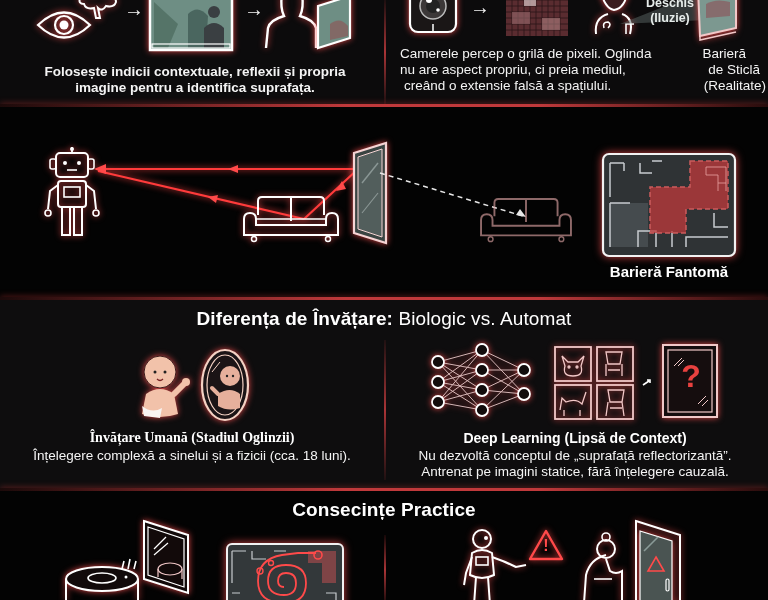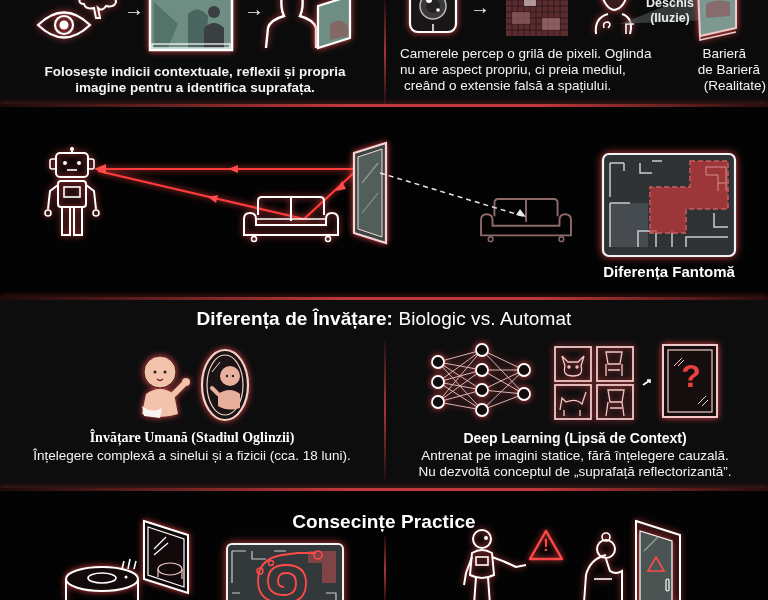--- a/index.html
+++ b/index.html
@@ -116,21 +116,21 @@
     <path d="M10 16 Q20 10 34 14 L34 28 L10 30Z" fill="#8a5a5e" opacity="0.7"></path>
     <path d="M4 48 L4 52 L40 44" fill="none" stroke="#f2c8c8" stroke-width="1.5"></path>
   </svg>
   <div class="caption" style="left:400px;top:46px;width:280px;text-align:left;">
     <div>Camerele percep o grilă de pixeli. Oglinda</div>
     <div>nu are aspect propriu, ci preia mediul,</div>
     <div style="padding-left:4px;">creând o extensie falsă a spațiului.</div>
   </div>
   <div class="caption" style="left:670px;top:46px;width:96px;text-align:right;">
     <div style="padding-right:20px;">Barieră</div>
-    <div style="padding-right:6px;">de Barieră</div>
+    <div style="padding-right:6px;">de Sticlă</div>
     <div>(Realitate)</div>
   </div>
 </div>
 
 <div class="divider-h" style="top:104px;"></div>
 
 <div class="section sec-lidar">
 
   <svg class="glow" style="left:44px;top:40px;" width="56" height="92" viewBox="0 0 56 92">
     <line x1="28" y1="0" x2="28" y2="6" stroke="#fff" stroke-width="1.8"></line>
@@ -195,21 +195,21 @@
     <rect x="8" y="50" width="38" height="44" fill="#454b4e"></rect>
     <g stroke="#c8cccf" stroke-width="1.5" fill="none">
       <path d="M8 10 L22 10 M8 10 L8 44 M22 10 L22 18 M38 10 L38 20 L50 20 M50 8 L60 8"></path>
       <path d="M8 50 L28 50 M8 50 L8 94 M36 94 L36 78 L54 78 L54 94 M70 94 L70 78 M84 94 L84 84 L126 84 M112 60 L112 74 L126 74"></path>
     </g>
     <path d="M88 8 L126 8 L126 56 L84 56 L84 80 L48 80 L48 34 L88 34 Z" fill="#c0393b" opacity="0.75" stroke="#ff6a6a" stroke-width="1.5" stroke-dasharray="5,3"></path>
     <g stroke="#e8a0a0" stroke-width="1" fill="none" opacity="0.8">
       <path d="M104 14 L124 14 L124 38 M104 14 L104 22 L116 22 L116 38 M116 30 L124 30"></path>
     </g>
   </svg>
-  <div class="label-strong" style="left:594px;top:156px;width:150px;font-size:15px;">Diferența Fantomă</div>
+  <div class="label-strong" style="left:594px;top:156px;width:150px;font-size:15px;">Barieră Fantomă</div>
 
 </div>
 
 <div class="divider-h" style="top:297px;"></div>
 
 <div class="section sec-learn">
   <div class="title" style="top:8px;">
     <span>Diferența de Învățare:</span><span class="light"> Biologic vs. Automat</span>
   </div>
 
@@ -307,29 +307,29 @@
     <rect x="6" y="6" width="44" height="62" fill="none" stroke="#f2c8c8" stroke-width="1.2"></rect>
     <line x1="12" y1="22" x2="20" y2="14" stroke="#f2c8c8" stroke-width="1"></line>
     <line x1="16" y1="22" x2="22" y2="16" stroke="#f2c8c8" stroke-width="1"></line>
     <line x1="36" y1="60" x2="44" y2="52" stroke="#f2c8c8" stroke-width="1"></line>
     <line x1="40" y1="62" x2="46" y2="56" stroke="#f2c8c8" stroke-width="1"></line>
   </svg>
   <div style="position:absolute;left:676px;top:58px;width:30px;text-align:center;font-size:32px;font-weight:bold;color:#e8413f;">?</div>
 
   <div class="label-strong" style="left:390px;top:130px;width:370px;">Deep Learning (Lipsă de Context)</div>
   <div class="caption" style="left:390px;top:148px;width:370px;">
+    <div>Nu dezvoltă conceptul de „suprafață reflectorizantă”.</div>
     <div>Antrenat pe imagini statice, fără înțelegere cauzală.</div>
-    <div>Nu dezvoltă conceptul de „suprafață reflectorizantă”.</div>
   </div>
 </div>
 
 <div class="divider-h" style="top:488px;"></div>
 
 <div class="section sec-cons">
-  <div class="title" style="top:20px;">Consecințe Practice</div>
+  <div class="title" style="top:8px;">Consecințe Practice</div>
 
   <svg class="glow" style="left:64px;top:74px;" width="76" height="40" viewBox="0 0 76 40">
     <ellipse cx="38" cy="14" rx="36" ry="12" fill="#120a0a" stroke="#fff" stroke-width="2"></ellipse>
     <ellipse cx="38" cy="13" rx="14" ry="5" fill="none" stroke="#fff" stroke-width="1.6"></ellipse>
     <path d="M2 14 L2 36 M74 14 L74 36" stroke="#fff" stroke-width="2"></path>
     <circle cx="62" cy="12" r="1.5" fill="#fff"></circle>
   </svg>
   <svg style="left:120px;top:66px;" width="22" height="14" viewBox="0 0 22 14">
     <path d="M2 12 L4 4 M8 12 L10 2 M14 12 L16 4" stroke="#fff" stroke-width="1.6"></path>
   </svg>

